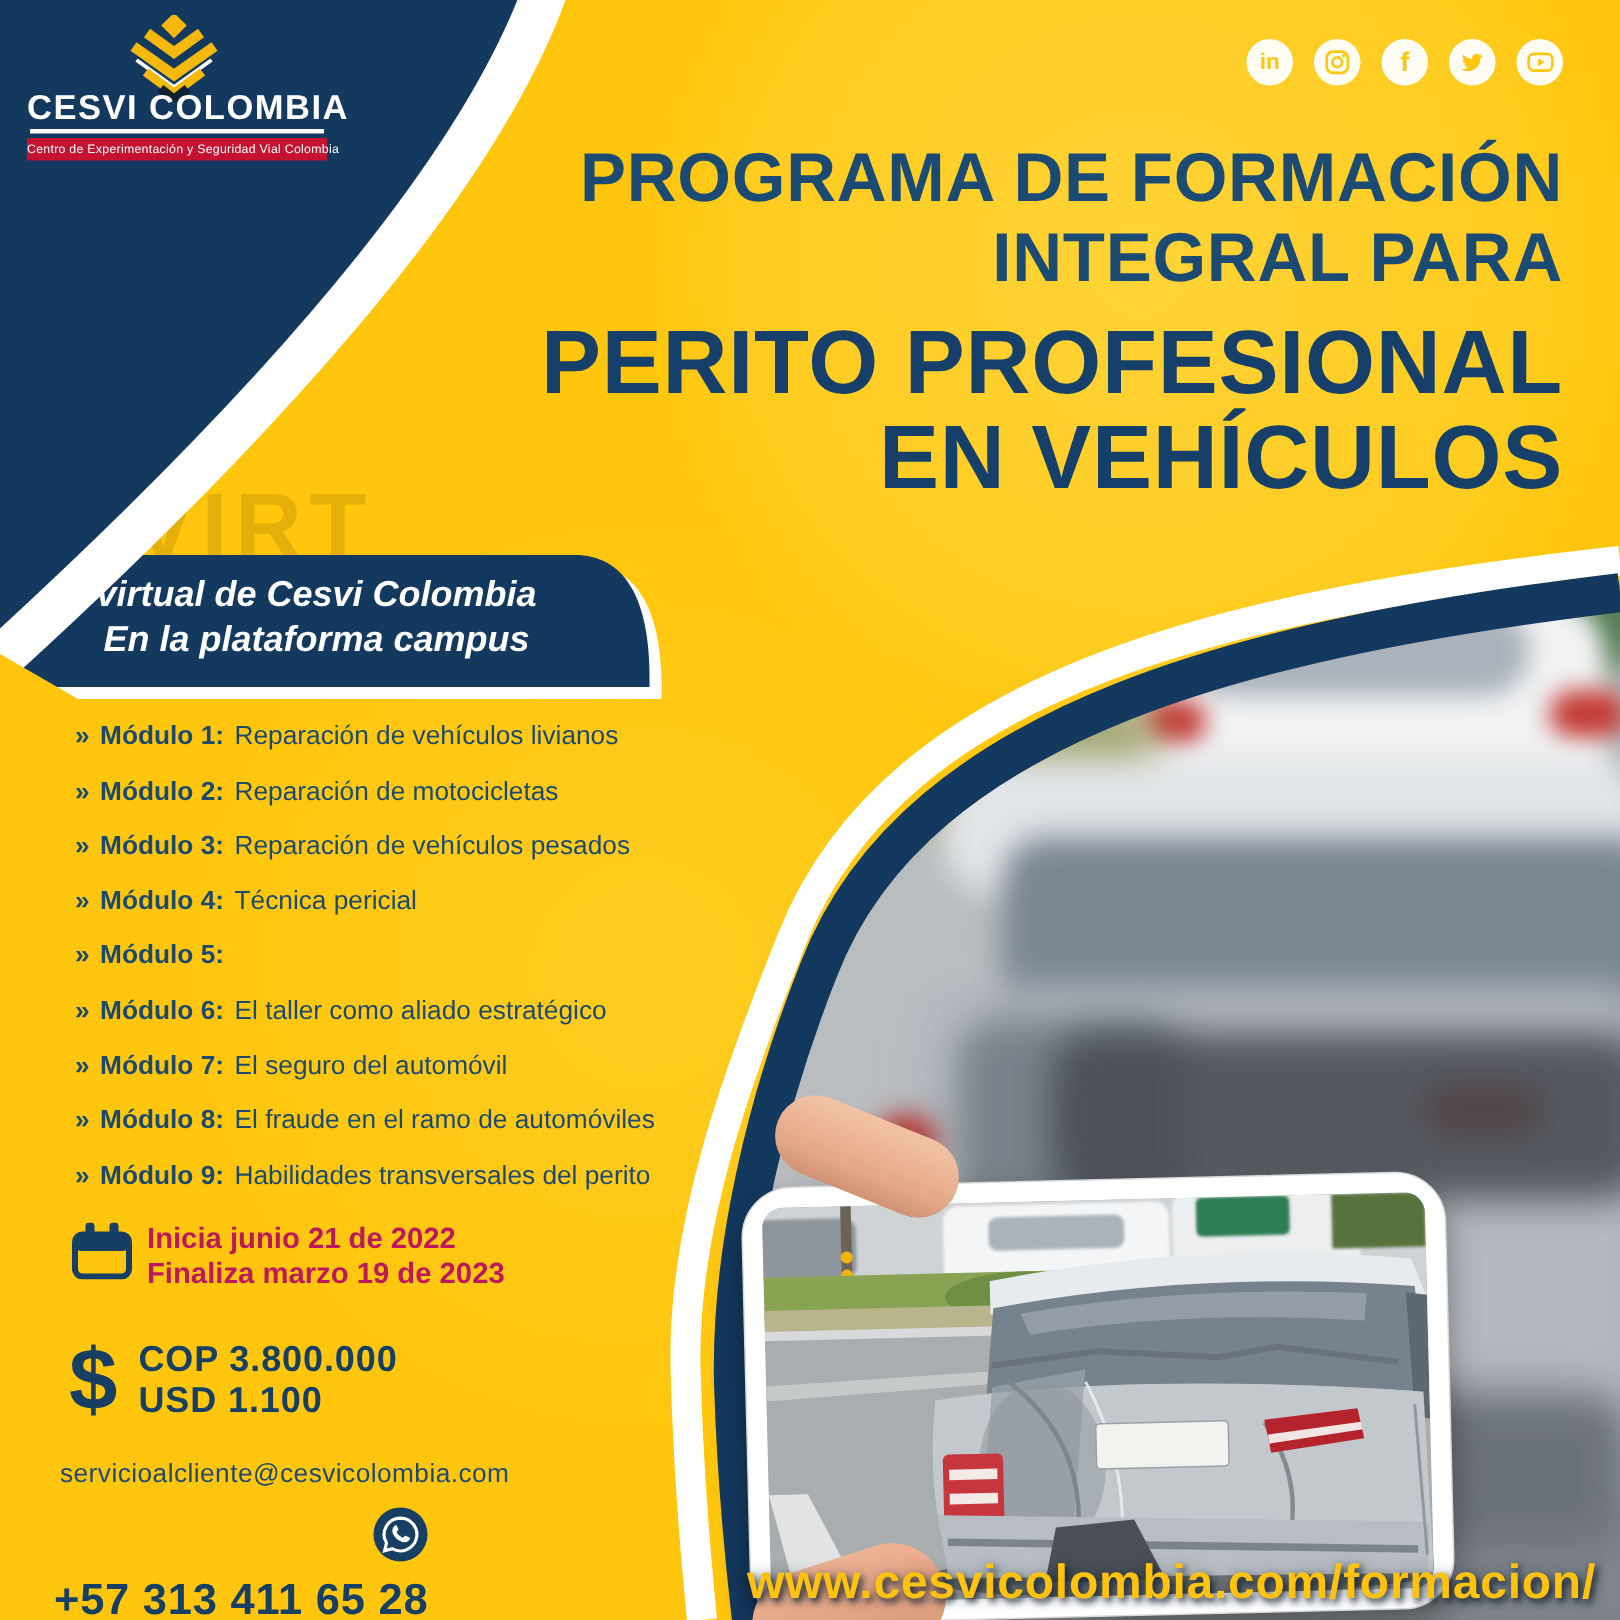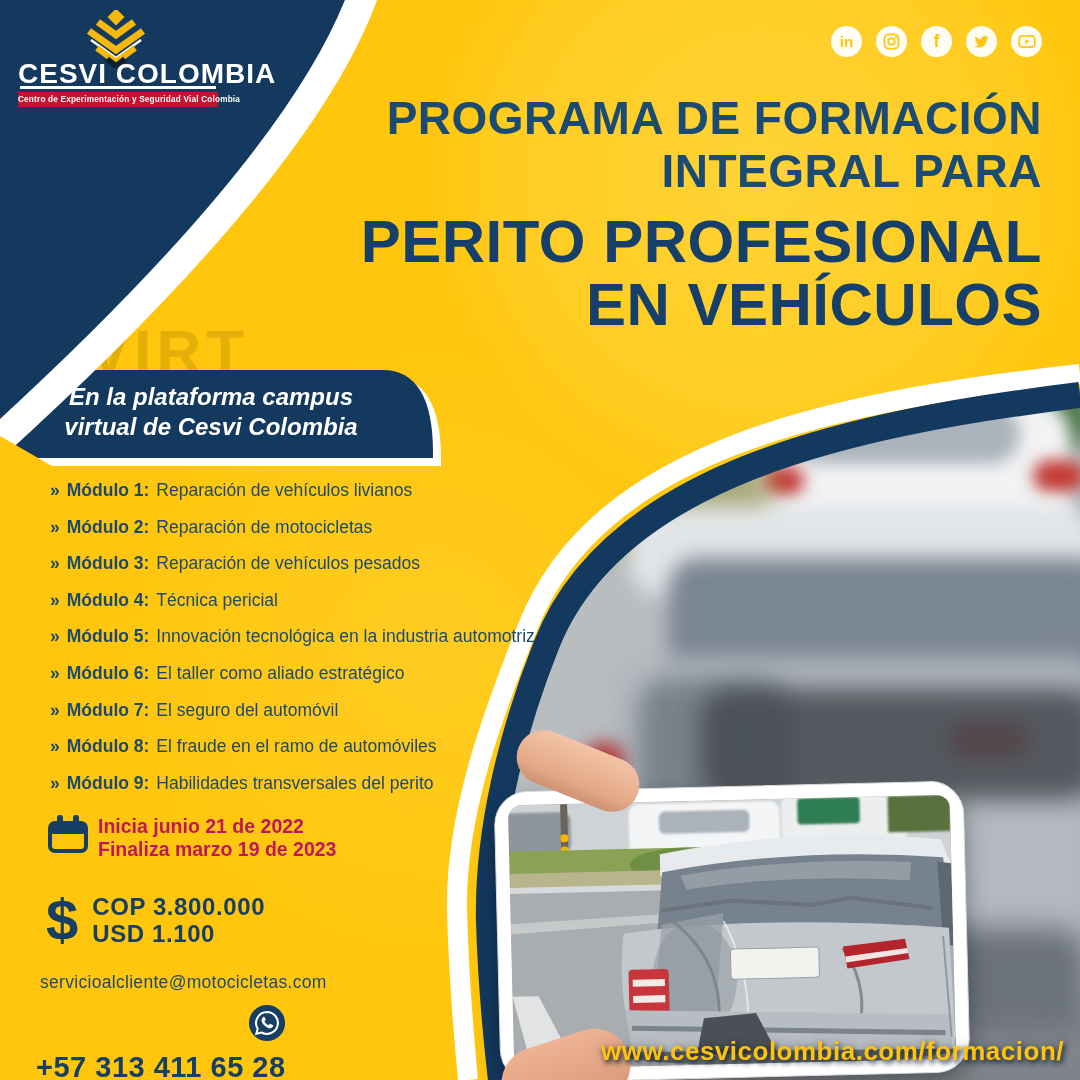--- a/index.html
+++ b/index.html
@@ -22,24 +22,24 @@
     background:linear-gradient(175deg,#d4d8da 0%,#c9cdd0 22%,#bdc2c6 40%,#adb2b7 60%,#8f959b 85%,#7d8389 100%);}
   .blob{position:absolute;border-radius:30px;}
 
   
   .decor{position:absolute;left:0;top:0;pointer-events:none;}
 
   
   .logo{position:absolute;left:8px;top:6px;width:214px;}
   .logo-mark{position:absolute;left:58px;top:4px;}
   .logo-name{position:absolute;left:10px;top:52px;width:200px;text-align:center;
-    font-size:28px;font-weight:700;letter-spacing:1px;color:#fff;white-space:nowrap;}
+    font-size:23px;font-weight:700;letter-spacing:1px;color:#fff;white-space:nowrap;}
   .logo-underline{position:absolute;left:12px;top:80px;width:196px;height:3px;background:#fff;}
   .logo-tagline{position:absolute;left:10px;top:86px;width:200px;height:15px;background:#C51230;
-    color:#fff;font-size:8.2px;font-weight:700;text-align:center;line-height:15px;letter-spacing:.2px;white-space:nowrap;}
+    color:#fff;font-size:8.2px;font-weight:400;text-align:center;line-height:15px;letter-spacing:.2px;white-space:nowrap;}
 
   
   .social{position:absolute;right:38px;top:26px;display:flex;gap:14px;}
   .soc{width:31px;height:31px;border-radius:50%;background:rgba(255,255,255,.95);
     display:flex;align-items:center;justify-content:center;color:#FFC60D;font-weight:700;}
   .soc span{font-size:15px;}
 
   
   .title{position:absolute;right:38px;top:92px;text-align:right;color:#1B4B72;}
   .title .t-light{font-size:46px;line-height:53px;font-weight:700;letter-spacing:.5px;}
@@ -68,21 +68,21 @@
 
   
   .phone{position:absolute;left:497px;top:786px;width:468px;height:290px;background:#fff;
     border-radius:34px;transform:rotate(-1.4deg);box-shadow:0 10px 22px rgba(0,0,0,.35);border:1px solid #d9d9d9;}
   .screen{position:absolute;left:13px;top:13px;right:13px;bottom:13px;border-radius:14px;overflow:hidden;background:#aeb2b5;}
   .finger{position:absolute;left:514px;top:744px;width:128px;height:54px;border-radius:28px;
     transform:rotate(22deg);background:linear-gradient(180deg,#f3c3a6 0%,#e3a988 70%,#cf9274 100%);}
   .thumb{position:absolute;left:500px;top:1038px;width:132px;height:72px;border-radius:36px;
     transform:rotate(-18deg);background:linear-gradient(180deg,#eeb394 0%,#d89878 100%);}
 
-  .url{position:absolute;right:16px;top:1036px;font-size:26px;font-weight:700;letter-spacing:.5px;
+  .url{position:absolute;right:16px;top:1036px;font-size:32px;font-weight:700;letter-spacing:.5px;
     color:#FFC30F;text-shadow:2px 3px 5px rgba(12,28,44,.9),0 0 10px rgba(12,28,44,.35);}
 </style>
 </head>
 <body>
 
 <div class="page">
 
   <div class="glow1"></div>
   <div class="glow2"></div>
   <div class="watermark">VIRT</div>
@@ -158,22 +158,22 @@
 
   <div class="title">
     <div class="t-light">PROGRAMA DE FORMACIÓN</div>
     <div class="t-light">INTEGRAL PARA</div>
     <div class="gap"></div>
     <div class="t-heavy">PERITO PROFESIONAL</div>
     <div class="t-heavy">EN VEHÍCULOS</div>
   </div>
 
   <div class="banner-text">
+    <div>virtual de Cesvi Colombia</div>
     <div>En la plataforma campus</div>
-    <div>virtual de Cesvi Colombia</div>
   </div>
 
   <div class="modules">
     <div class="mod">
         <span class="b">»</span>
         <span class="lab">Módulo 1:</span>
         <span>Reparación de vehículos livianos</span>
       </div>
     <div class="mod">
         <span class="b">»</span>
@@ -186,21 +186,20 @@
         <span>Reparación de vehículos pesados</span>
       </div>
     <div class="mod">
         <span class="b">»</span>
         <span class="lab">Módulo 4:</span>
         <span>Técnica pericial</span>
       </div>
     <div class="mod">
         <span class="b">»</span>
         <span class="lab">Módulo 5:</span>
-        <span>Innovación tecnológica en la industria automotriz</span>
       </div>
     <div class="mod">
         <span class="b">»</span>
         <span class="lab">Módulo 6:</span>
         <span>El taller como aliado estratégico</span>
       </div>
     <div class="mod">
         <span class="b">»</span>
         <span class="lab">Módulo 7:</span>
         <span>El seguro del automóvil</span>
@@ -231,21 +230,21 @@
   </div>
 
   <div class="price">
     <div class="sym">$</div>
     <div class="txt">
       <div>COP 3.800.000</div>
       <div>USD 1.100</div>
     </div>
   </div>
 
-  <div class="email">servicioalcliente@motocicletas.com</div>
+  <div class="email">servicioalcliente@cesvicolombia.com</div>
   <div class="phone-row">
     <svg width="38" height="38" viewBox="0 0 40 40">
       <circle cx="20" cy="20" r="19" fill="#173F63"></circle>
       <path d="M20 8.5 A11.5 11.5 0 0 0 10.2 26 L8.8 31.4 L14.3 30 A11.5 11.5 0 1 0 20 8.5 Z" fill="none" stroke="#ffffff" stroke-width="2.2"></path>
       <path d="M16 13.6 c .5 -.4 1 -.3 1.3 .2 l 1.2 2.2 c .2 .4 .1 .8 -.2 1.1 l -.7 .7 c -.3 .3 -.3 .7 -.1 1 c .8 1.3 2.3 2.7 3.7 3.3 c .4 .2 .8 .1 1 -.2 l .6 -.7 c .3 -.3 .7 -.4 1.1 -.2 l 2.2 1 c .5 .2 .7 .8 .4 1.3 c -1 1.8 -3.1 2.6 -5.2 1.9 c -2.8 -.9 -5.2 -3 -6.5 -5.6 c -1 -2.1 -.6 -4.4 1.2 -6 z" fill="#ffffff"></path>
     </svg>
     <div class="num">+57 313 411 65 28</div>
   </div>
 
   <div class="phone">

